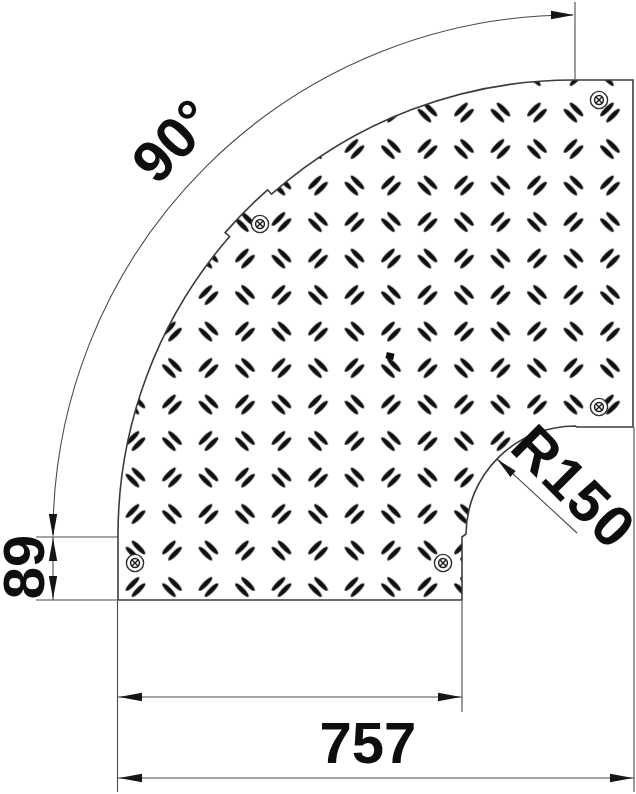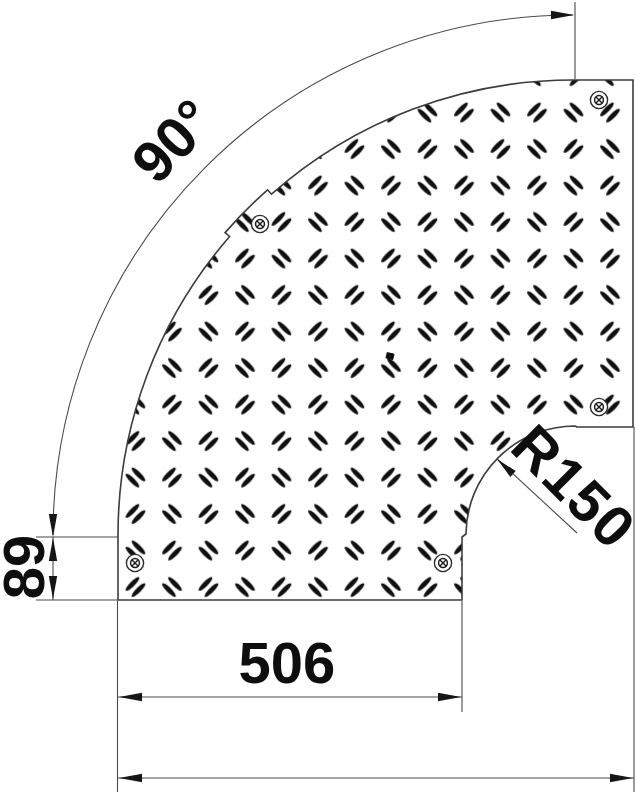--- a/index.html
+++ b/index.html
@@ -118,14 +118,14 @@
 
     <g>
       <line x1="497" y1="459" x2="577" y2="533" stroke="#4a4a4a" stroke-width="1.1"></line>
       <polygon points="497,459 515.7,471.1 510.3,476.9" fill="#161616"></polygon>
     </g>
   </svg>
 
   <div class="dim-label lbl-angle">90°</div>
   <div class="dim-label lbl-radius">R150</div>
   <div class="dim-label lbl-height">89</div>
-  <div class="dim-label lbl-w506">506</div>
+  <div class="dim-label lbl-w757">757</div>
 </div>
 
 </body></html>

